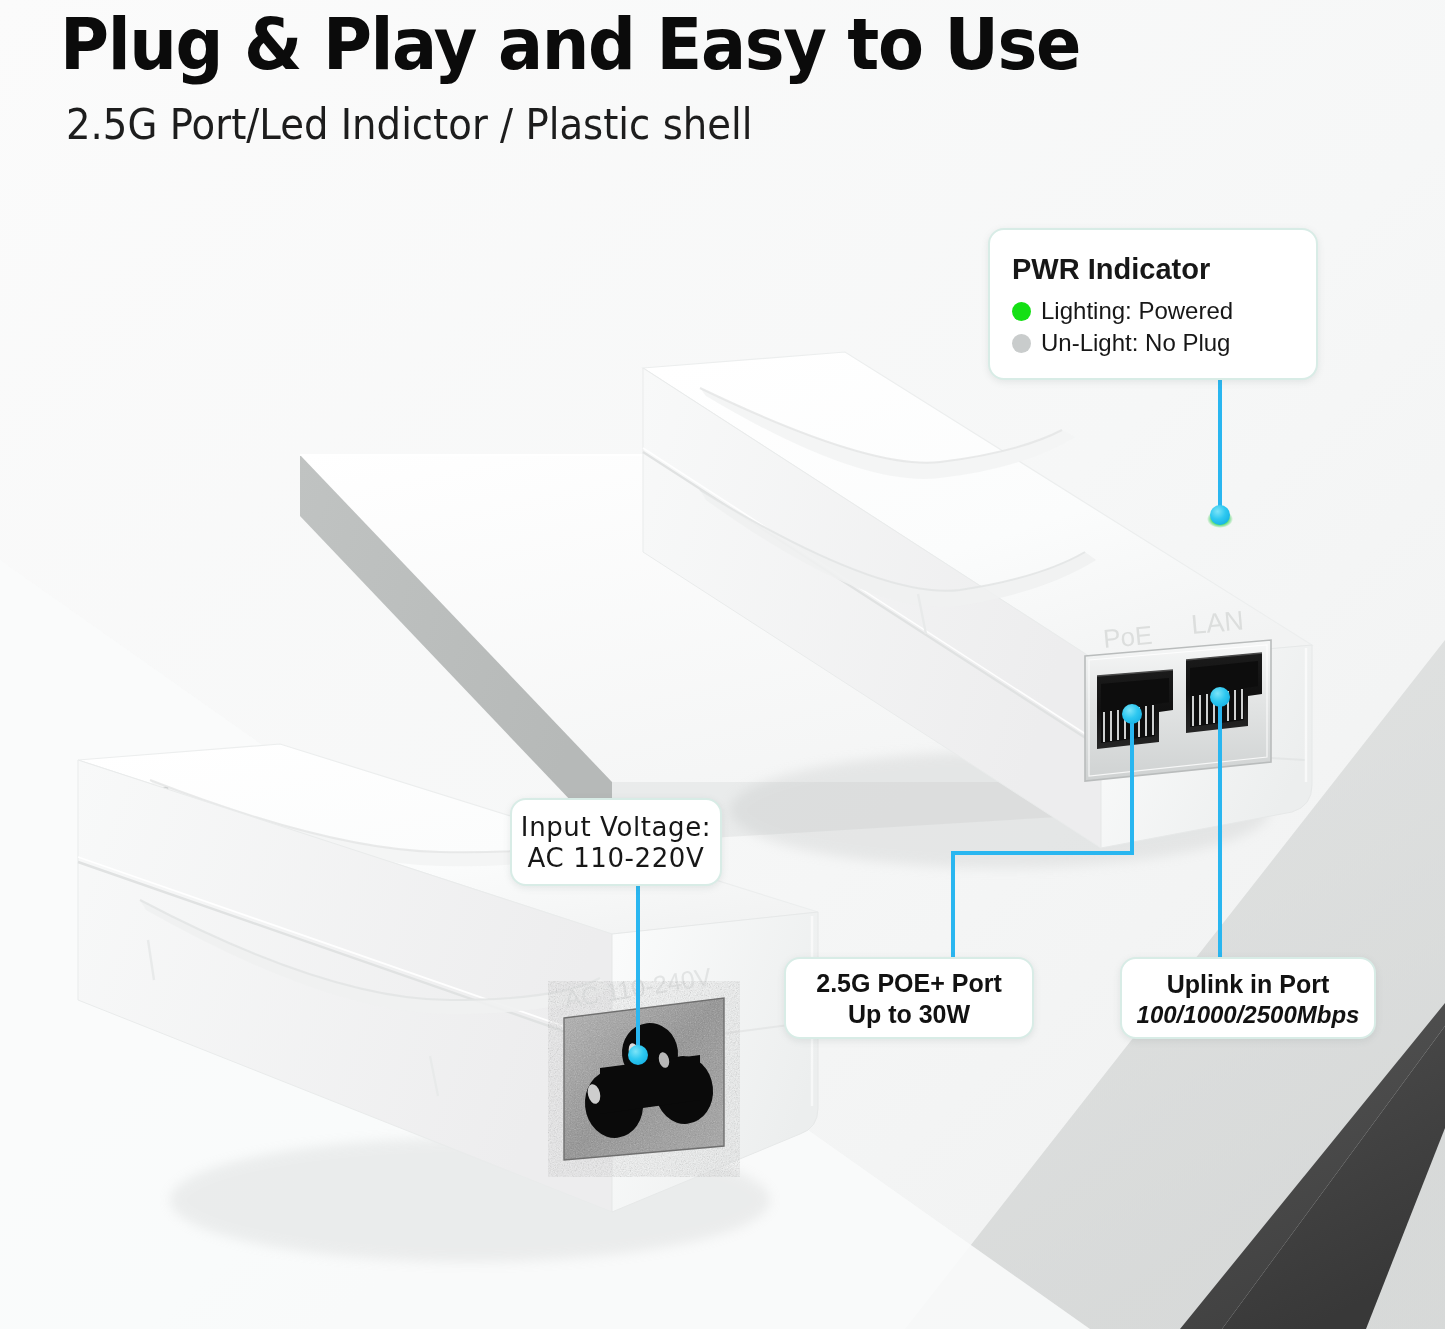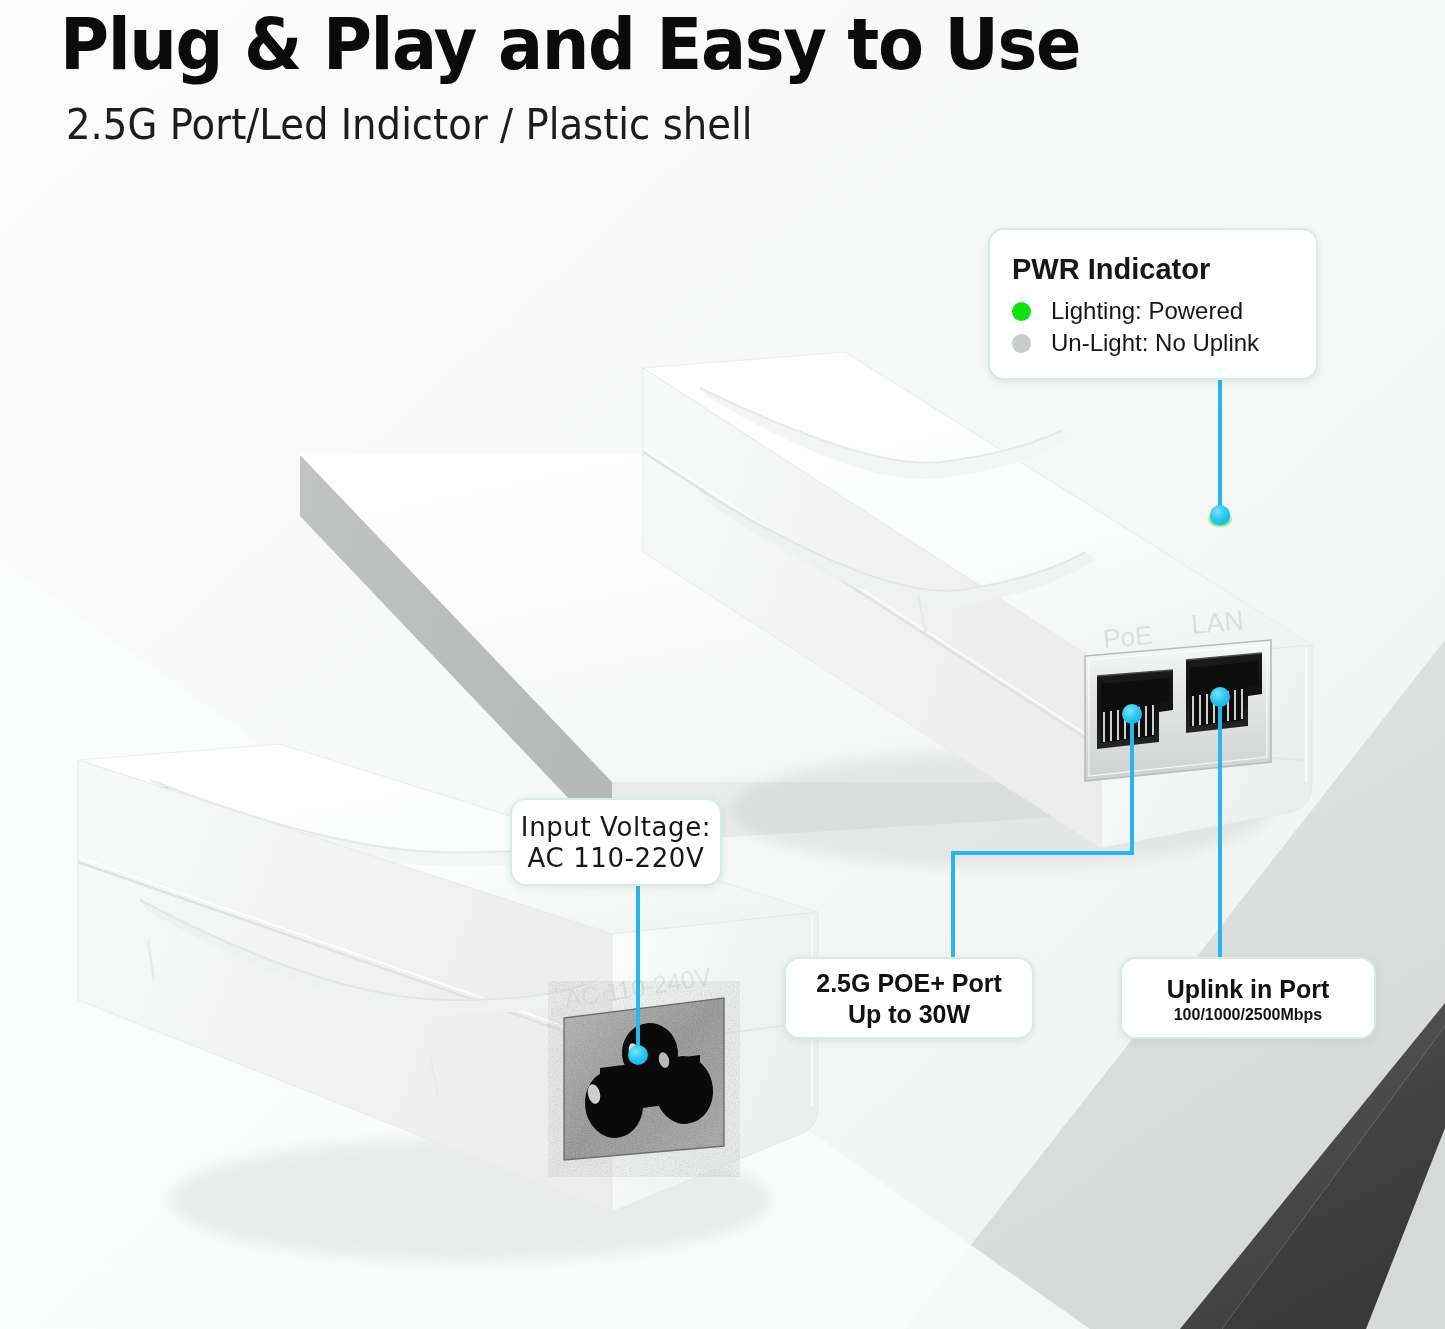--- a/index.html
+++ b/index.html
@@ -54,21 +54,21 @@
   }
   .callout-title {
     font-size: 29px;
     font-weight: bold;
     color: #171717;
     white-space: nowrap;
   }
   .callout-row {
     display: flex;
     align-items: center;
-    gap: 20px;
+    gap: 10px;
     font-size: 24px;
     color: #171717;
     white-space: nowrap;
   }
   .led-dot {
     width: 19px; height: 19px;
     border-radius: 50%;
     flex: 0 0 auto;
   }
 
@@ -110,21 +110,21 @@
     white-space: nowrap;
   }
   #callout-poe {
     left: 784px; top: 957px;
     width: 250px; height: 82px;
   }
   #callout-uplink {
     left: 1120px; top: 957px;
     width: 256px; height: 82px;
   }
-  #callout-uplink .cline.small { font-size: 16px; }
+  #callout-uplink .cline.small { font-size: 24px; font-style: italic; }
 </style>
 </head>
 <body>
 
 <div id="stage">
 
   <svg id="scene" viewBox="0 0 1445 1329">
     <defs>
       <linearGradient id="bgGrad" x1="0" y1="0" x2="1" y2="1">
         <stop offset="0" stop-color="#fbfbfb"></stop>
@@ -363,21 +363,21 @@
   <div id="subhead">2.5G Port/Led Indictor / Plastic shell</div>
 
   <div class="callout" id="callout-pwr">
     <div class="callout-title">PWR Indicator</div>
     <div class="callout-row">
       <span class="led-dot" style="background:#14e014;"></span>
       <span>Lighting: Powered</span>
     </div>
     <div class="callout-row">
       <span class="led-dot" style="background:#c9cccc;"></span>
-      <span>Un-Light: No Uplink</span>
+      <span>Un-Light: No Plug</span>
     </div>
   </div>
 
   <div class="callout" id="callout-voltage">
     <div class="cline">Input Voltage:</div>
     <div class="cline">AC 110-220V</div>
   </div>
 
   <div class="callout callout-bottom" id="callout-poe">
     <div class="cline">2.5G POE+ Port</div>

